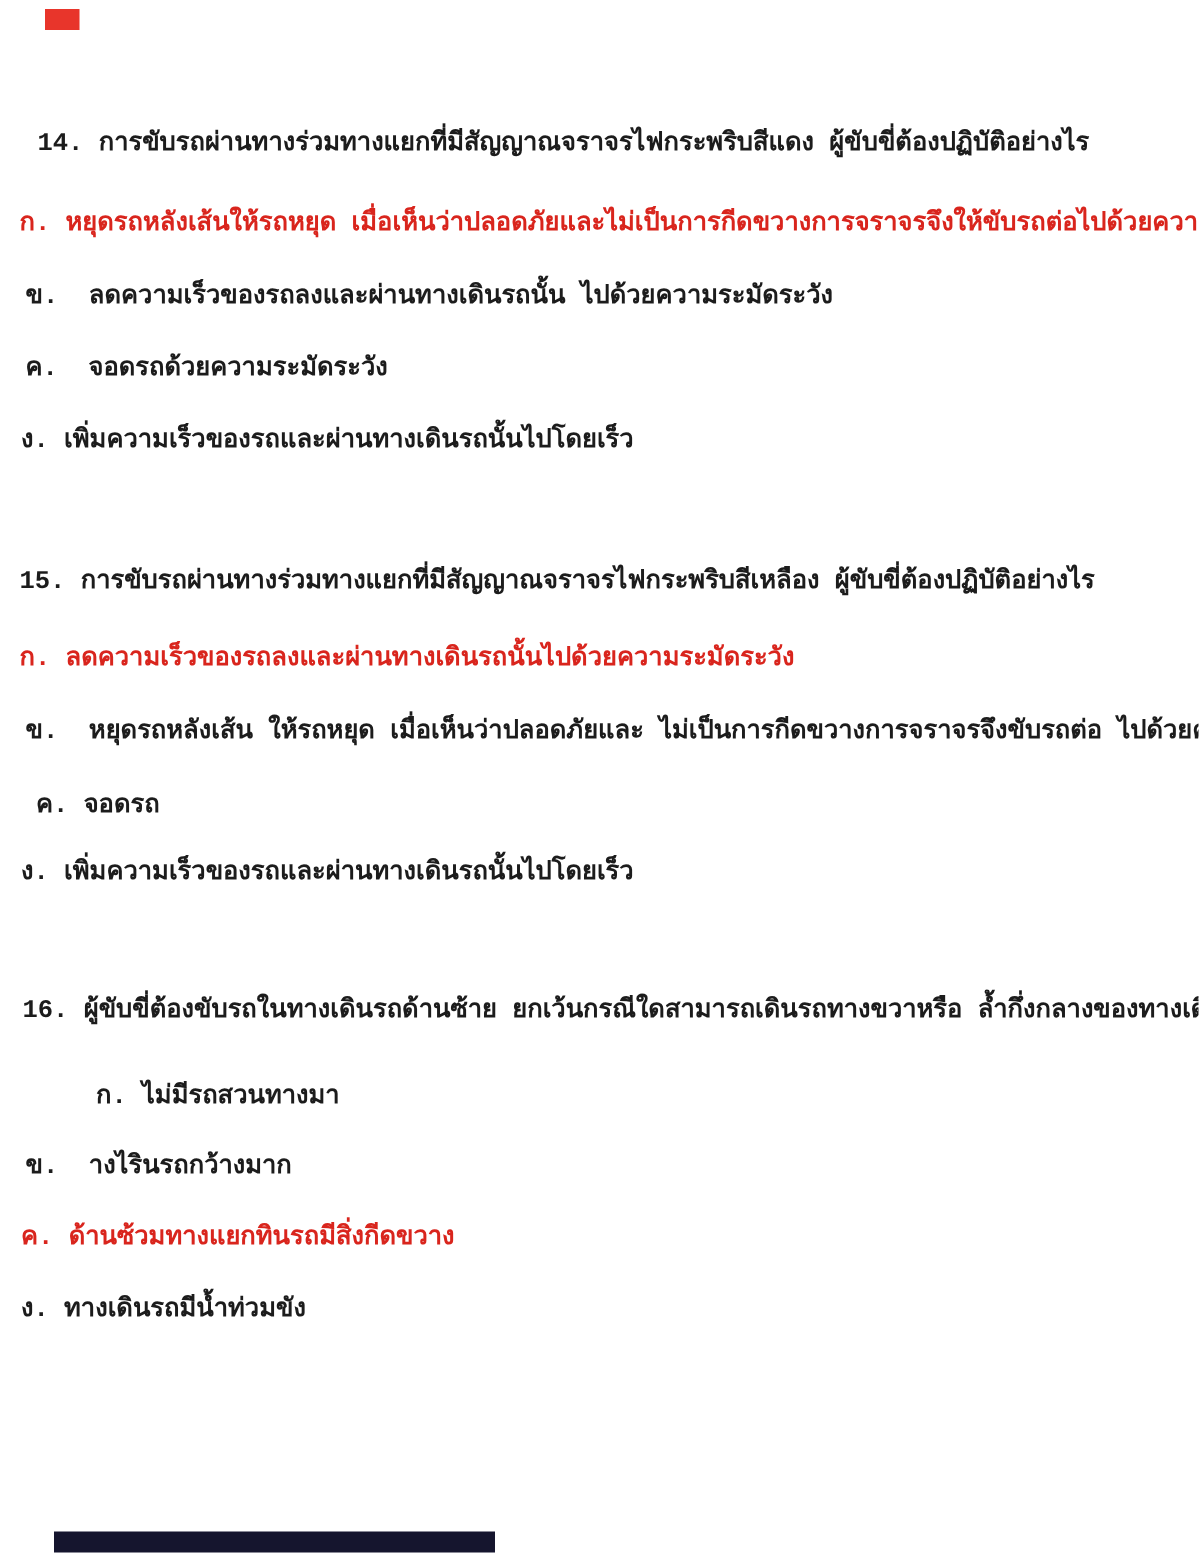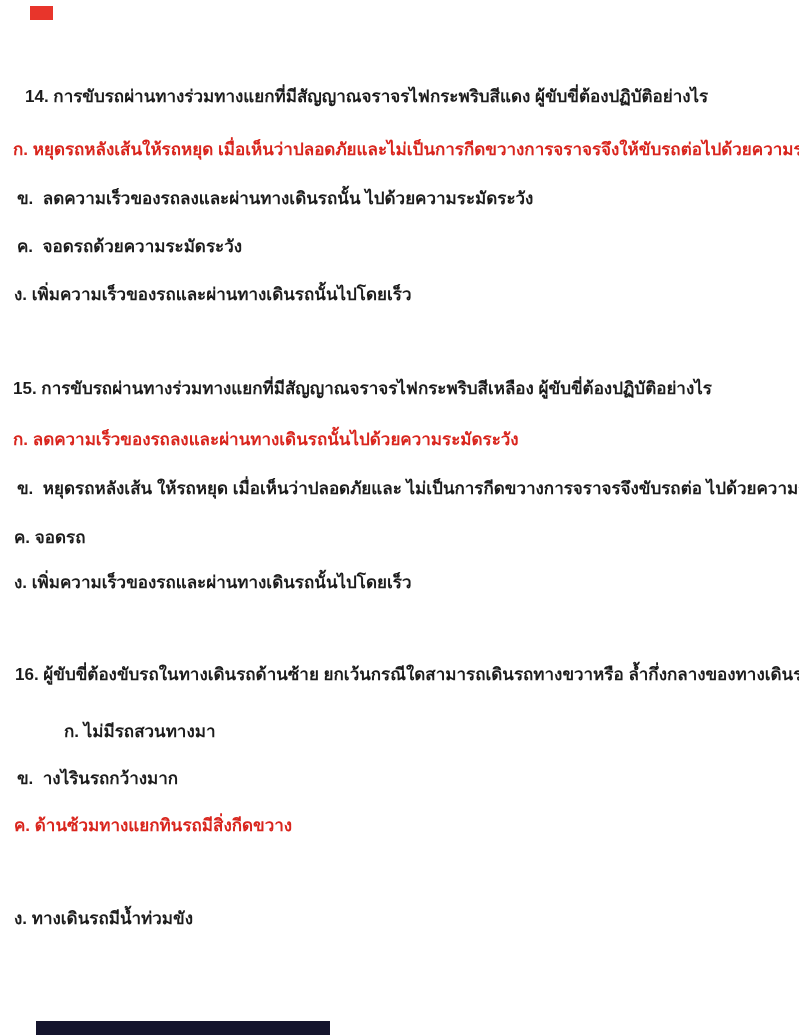--- a/index.html
+++ b/index.html
@@ -6,21 +6,21 @@
     margin: 0;
     padding: 0;
     background: #ffffff;
   }
   .page {
     position: relative;
     width: 799px;
     height: 1036px;
     background: #ffffff;
     overflow: hidden;
-    font-family: Liberation Sans, sans-serif;
+    font-family: Liberation Mono, monospace;
   }
   .ln {
     position: absolute;
     font-size: 17px;
     font-weight: bold;
     color: #1c1c1c;
     white-space: pre;
     line-height: 22px;
   }
   .red { color: #d9251d; }
@@ -29,29 +29,29 @@
   .q14-q { top: 86px;  left: 25px; }
   .q14-a { top: 139px; left: 13px; }
   .q14-b { top: 188px; left: 17px; }
   .q14-c { top: 236px; left: 17px; }
   .q14-d { top: 284px; left: 14px; }
 
   
   .q15-q { top: 378px; left: 13px; }
   .q15-a { top: 429px; left: 13px; }
   .q15-b { top: 478px; left: 17px; }
-  .q15-c { top: 527px; left: 14px; }
+  .q15-c { top: 527px; left: 24px; }
   .q15-d { top: 572px; left: 14px; }
 
   
   .q16-q { top: 664px; left: 15px; }
   .q16-a { top: 721px; left: 17px; margin-left: 47px; }
   .q16-b { top: 768px; left: 17px; }
   .q16-c { top: 815px; left: 14px; }
-  .q16-d { top: 863px; left: 14px; margin-top: 45px; }
+  .q16-d { top: 863px; left: 14px; }
 
   .red-marker {
     position: absolute;
     top: 6px;
     left: 30px;
     width: 23px;
     height: 14px;
     background: #e8352b;
   }
   .bottom-bar {

